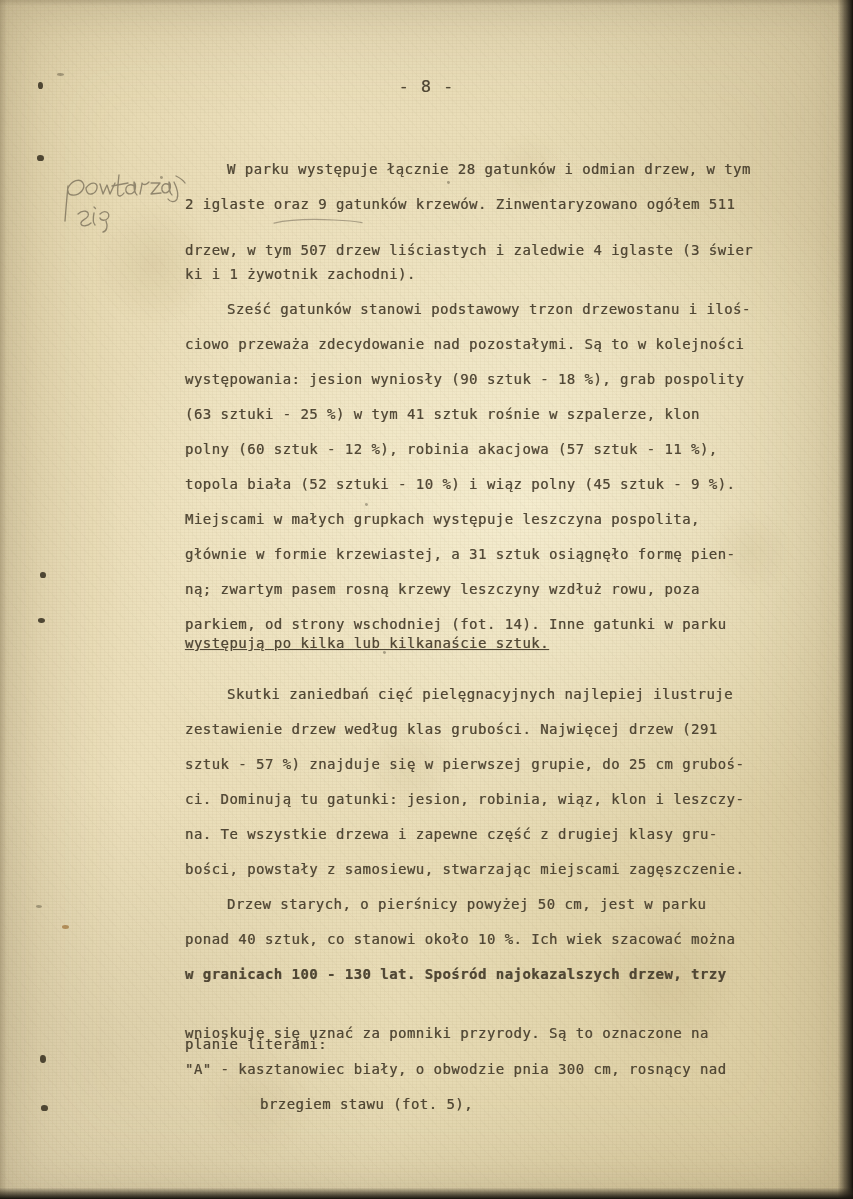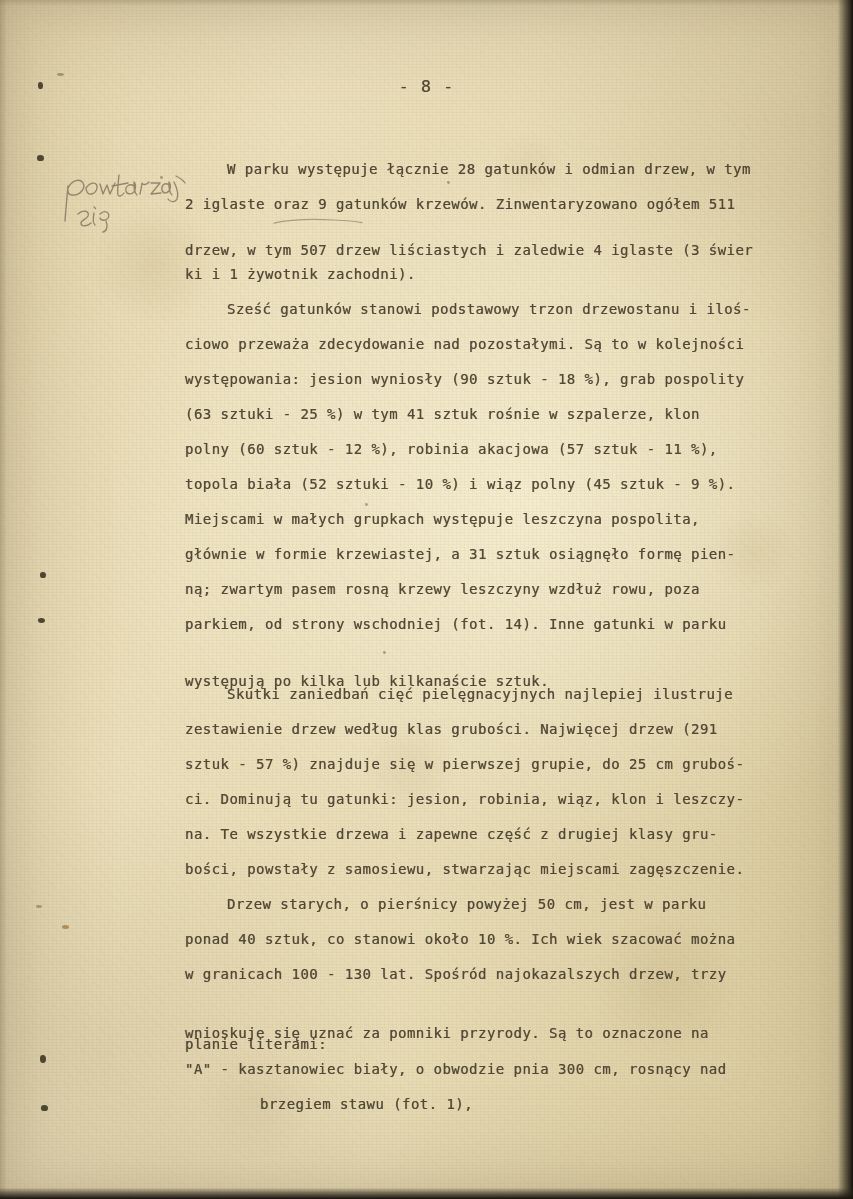--- a/index.html
+++ b/index.html
@@ -170,34 +170,34 @@
       <div class="typed body-line" style="top: 301px; left: 227px;">Sześć gatunków stanowi podstawowy trzon drzewostanu i iloś-</div>
       <div class="typed body-line" style="top: 336px;">ciowo przeważa zdecydowanie nad pozostałymi. Są to w kolejności</div>
       <div class="typed body-line" style="top: 371px;">występowania: jesion wyniosły (90 sztuk - 18 %), grab pospolity</div>
       <div class="typed body-line" style="top: 406px;">(63 sztuki - 25 %) w tym 41 sztuk rośnie w szpalerze, klon</div>
       <div class="typed body-line" style="top: 441px;">polny (60 sztuk - 12 %), robinia akacjowa (57 sztuk - 11 %),</div>
       <div class="typed body-line" style="top: 476px;">topola biała (52 sztuki - 10 %) i wiąz polny (45 sztuk - 9 %).</div>
       <div class="typed body-line" style="top: 511px;">Miejscami w małych grupkach występuje leszczyna pospolita,</div>
       <div class="typed body-line" style="top: 546px;">głównie w formie krzewiastej, a 31 sztuk osiągnęło formę pien-</div>
       <div class="typed body-line" style="top: 581px;">ną; zwartym pasem rosną krzewy leszczyny wzdłuż rowu, poza</div>
       <div class="typed body-line" style="top: 616px;">parkiem, od strony wschodniej (fot. 14). Inne gatunki w parku</div>
-      <div class="typed body-line" style="top: 673px;">występują po kilka lub kilkanaście sztuk.</div>
+      <div class="typed body-line" style="top: 635px; text-decoration: underline;">występują po kilka lub kilkanaście sztuk.</div>
       <div class="typed body-line" style="top: 686px; left: 227px;">Skutki zaniedbań cięć pielęgnacyjnych najlepiej ilustruje</div>
       <div class="typed body-line" style="top: 721px;">zestawienie drzew według klas grubości. Najwięcej drzew (291</div>
       <div class="typed body-line" style="top: 756px;">sztuk - 57 %) znajduje się w pierwszej grupie, do 25 cm gruboś-</div>
       <div class="typed body-line" style="top: 791px;">ci. Dominują tu gatunki: jesion, robinia, wiąz, klon i leszczy-</div>
       <div class="typed body-line" style="top: 826px;">na. Te wszystkie drzewa i zapewne część z drugiej klasy gru-</div>
       <div class="typed body-line" style="top: 861px; text-align: right;">bości, powstały z samosiewu, stwarzając miejscami zagęszczenie.</div>
       <div class="typed body-line" style="top: 896px; left: 227px;">Drzew starych, o pierśnicy powyżej 50 cm, jest w parku</div>
       <div class="typed body-line" style="top: 931px;">ponad 40 sztuk, co stanowi około 10 %. Ich wiek szacować można</div>
-      <div class="typed body-line" style="top: 966px;">w granicach 100 - 130 lat. Spośród najokazalszych drzew, trzy</div>
+      <div class="typed body-line" style="top: 966px; font-weight: bold;">w granicach 100 - 130 lat. Spośród najokazalszych drzew, trzy</div>
       <div class="typed body-line" style="top: 1025px;">wnioskuje się uznać za pomniki przyrody. Są to oznaczone na</div>
       <div class="typed body-line" style="top: 1036px;">planie literami:</div>
       <div class="typed body-line" style="top: 1061px;">"A" - kasztanowiec biały, o obwodzie pnia 300 cm, rosnący nad</div>
-      <div class="typed body-line" style="top: 1096px; left: 260px;">brzegiem stawu (fot. 1),</div>
+      <div class="typed body-line" style="top: 1096px; left: 260px;">brzegiem stawu (fot. 5),</div>
     </div>
 
   <div class="pencil-underline">
     <svg width="92" height="7" viewBox="0 0 92 7" fill="none">
       <path d="M2 5.2 C 16 1.9, 40 0.9, 62 2.0 C 76 2.7, 86 3.9, 90 4.6" stroke="#6a6050" stroke-width="1.25" stroke-linecap="round" fill="none"></path>
     </svg>
   </div>
 
   <div class="margin-note">
     <svg width="130" height="70" viewBox="0 0 130 70" fill="none" stroke="#5f5645" stroke-width="1.35" stroke-linecap="round" stroke-linejoin="round">

